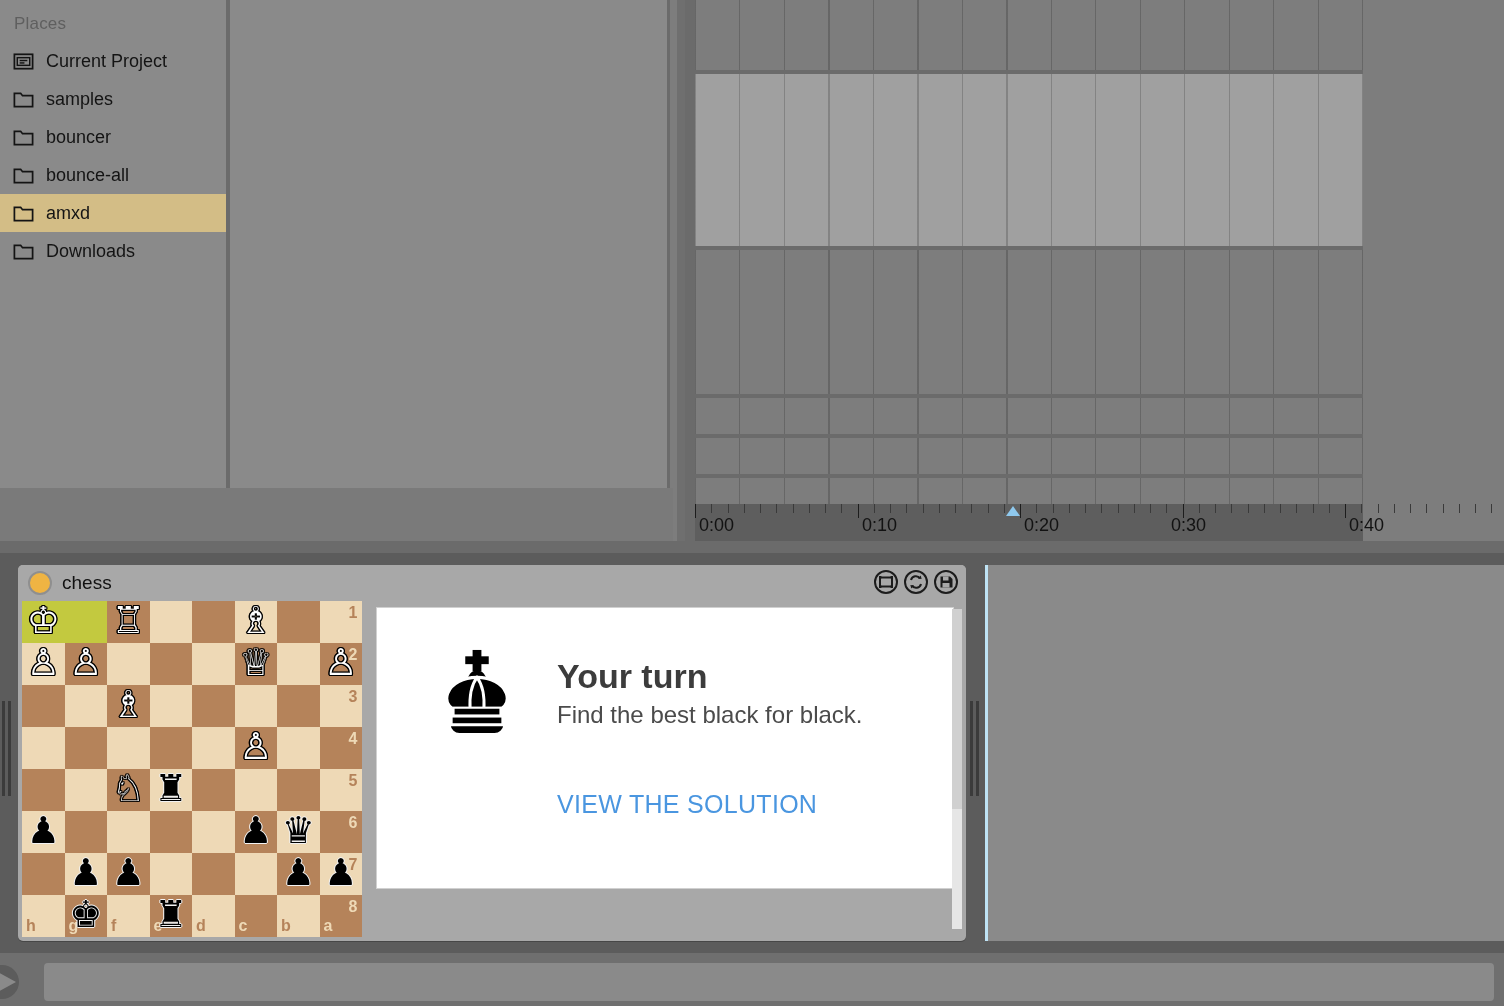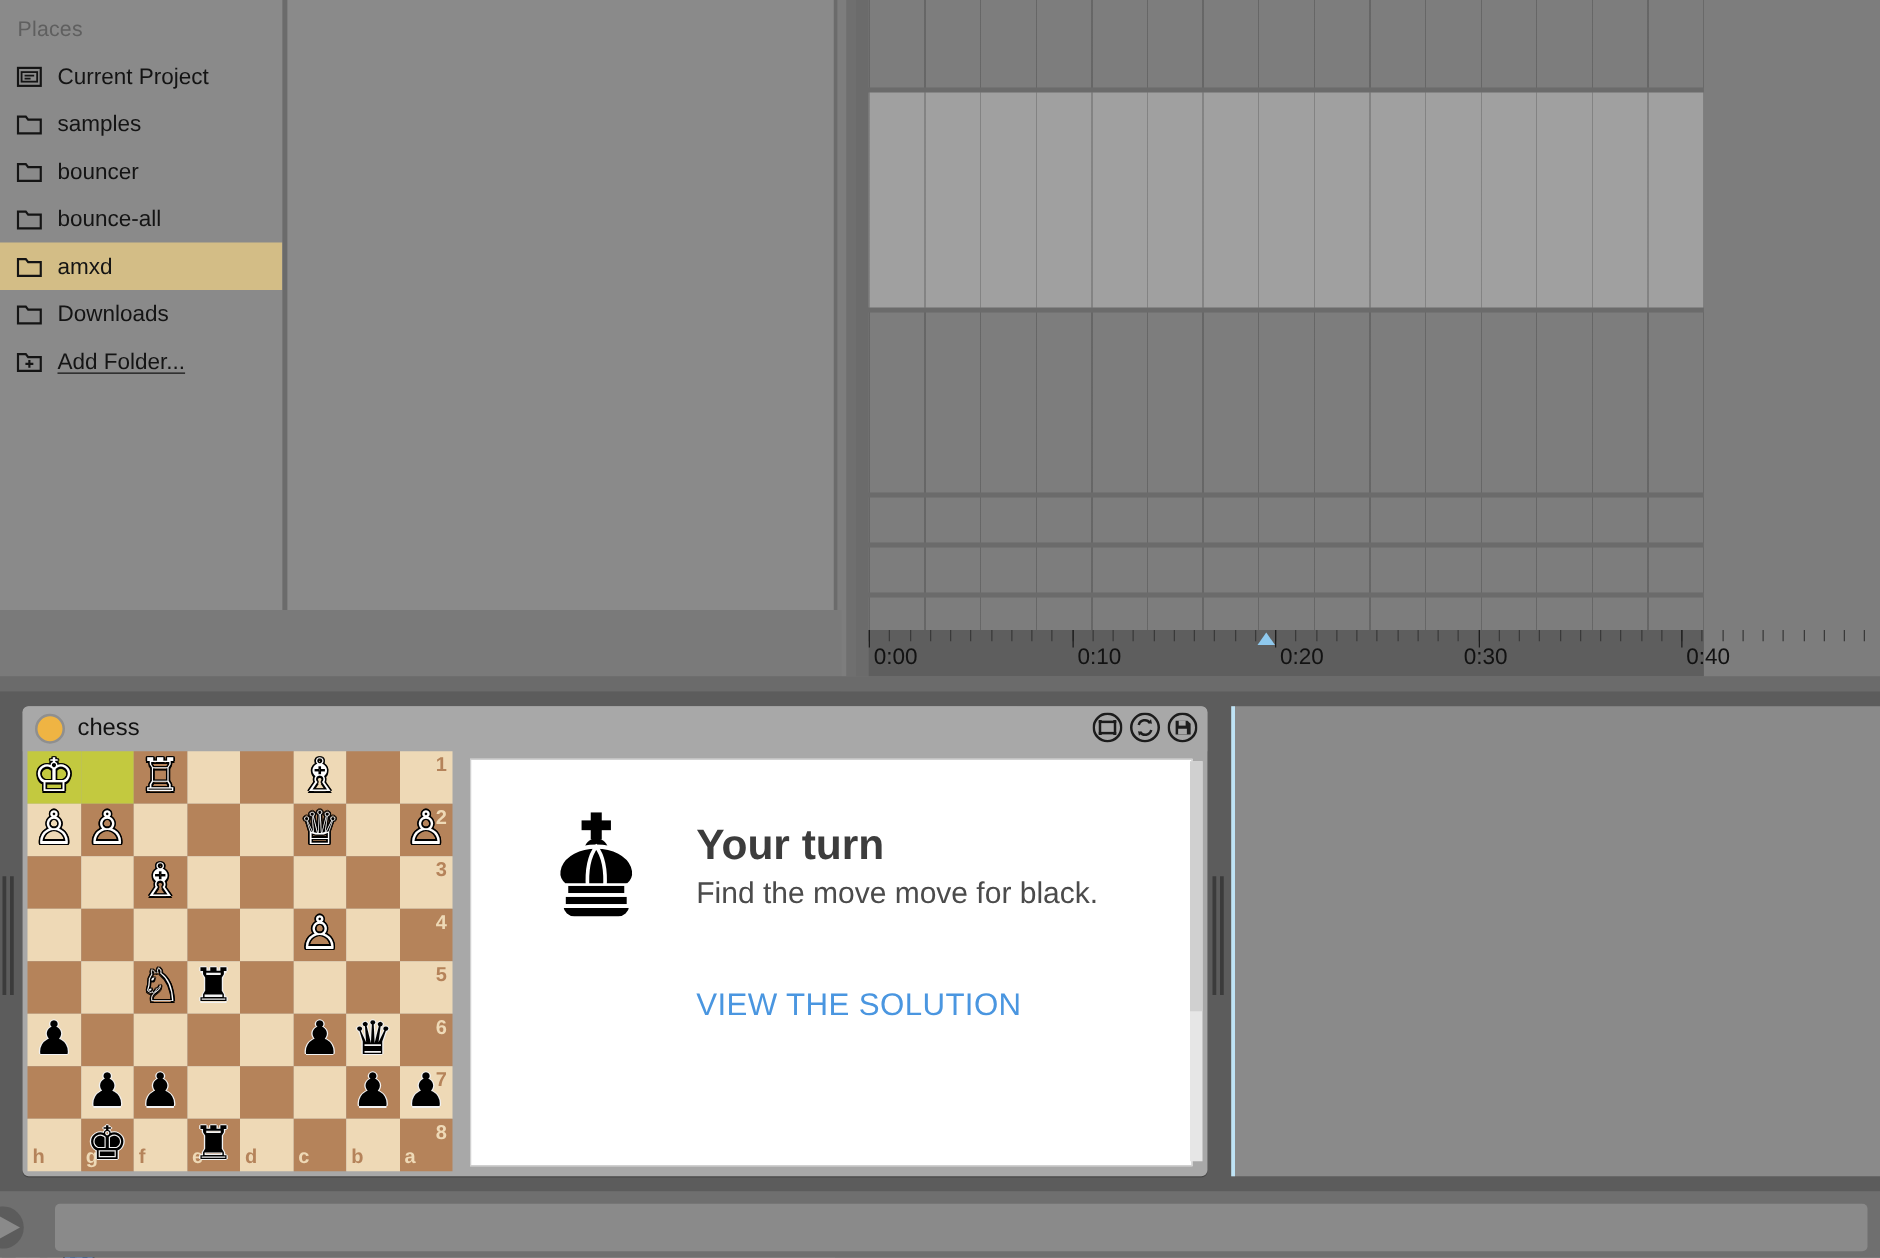--- a/index.html
+++ b/index.html
@@ -150,21 +150,21 @@
     font-size: 37px; line-height: 1;
   }
   .piece span { display: block; transform: translateY(-2px); }
   .pw { color: #ffffff; text-shadow:
         -1.3px 0 #000, 1.3px 0 #000, 0 -1.3px #000, 0 1.3px #000,
         -1px -1px #000, 1px -1px #000, -1px 1px #000, 1px 1px #000; }
   .pb { color: #000000; text-shadow:
         -1px 0 #f2f2f2, 1px 0 #f2f2f2, 0 -1px #f2f2f2, 0 1px #f2f2f2; }
 
   .dialog-pane {
-    position: absolute; left: 358px; top: 42px; width: 578px; height: 326px;
+    position: absolute; left: 358px; top: 42px; width: 578px; height: 282px;
     background: #ffffff;
     border: 1px solid #d0d0d0;
   }
   .dialog-inner {
     position: absolute; left: 0; top: 0; right: 0; bottom: 0;
     display: flex; flex-direction: column; justify-content: flex-start;
   }
   .dialog-top { display: flex; align-items: center; padding: 40px 0 0 50px; gap: 30px; }
   .crown-ico { width: 100px; height: 90px; flex: 0 0 100px; }
   .dialog-text { display: flex; flex-direction: column; }
@@ -262,30 +262,20 @@
           </span>
           <span class="place-label">amxd</span>
         </div>
         <div class="place-row">
           <span class="place-ico">
             <svg viewBox="0 0 24 24" width="23" height="23">
               <path d="M2.5 19.5 V5.5 H9 L11 8 H21.5 V19.5 Z" fill="none" stroke="#141414" stroke-width="1.8"></path>
             </svg>
           </span>
           <span class="place-label">Downloads</span>
-        </div>
-        <div class="place-row">
-          <span class="place-ico">
-            <svg viewBox="0 0 24 24" width="23" height="23">
-              <path d="M2.5 19.5 V5.5 H9 L11 8 H21.5 V19.5 Z" fill="none" stroke="#141414" stroke-width="1.8"></path>
-              <line x1="12" y1="10.5" x2="12" y2="17" stroke="#141414" stroke-width="1.8"></line>
-              <line x1="8.7" y1="13.7" x2="15.3" y2="13.7" stroke="#141414" stroke-width="1.8"></line>
-            </svg>
-          </span>
-          <span class="place-label underline">Add Folder...</span>
         </div>
       </div>
   </div>
   <div class="browser-divider"></div>
   <div class="browser-content"></div>
 
   <div class="browser-bottom-bar">
     <svg class="wave-ico" viewBox="0 0 54 52">
       <circle cx="18" cy="26" r="26" fill="#8f8f8f"></circle>
       <path d="M4 22 q5 -6 10 0 q5 6 10 0 q5 -6 10 0" stroke="#6f6f6f" stroke-width="3.5" fill="none" stroke-linecap="round"></path>
@@ -566,21 +556,21 @@
               <rect x="38" y="8.5" width="24" height="8" fill="#000"></rect>
               <ellipse cx="50" cy="34" rx="10" ry="11" fill="#000"></ellipse>
               <path d="M50 30 C36 30 24 36 20 46 C16 57 24 64 32 64 L68 64 C76 64 84 57 80 46 C76 36 64 30 50 30 Z" fill="#000" stroke="#fff" stroke-width="3.5"></path>
               <path d="M50 30 C44 38 42 50 43 64 L57 64 C58 50 56 38 50 30 Z" fill="#000" stroke="#fff" stroke-width="3"></path>
               <rect x="26" y="61" width="48" height="8" fill="#000" stroke="#fff" stroke-width="2.2"></rect>
               <rect x="24" y="70" width="52" height="8" fill="#000" stroke="#fff" stroke-width="2.2"></rect>
               <path d="M22 79 h56 a10 10 0 0 1 -10 9 H32 a10 10 0 0 1 -10 -9 Z" fill="#000" stroke="#fff" stroke-width="2.2"></path>
             </svg>
             <div class="dialog-text">
               <div class="dialog-title">Your turn</div>
-              <div class="dialog-sub">Find the move move for black.</div>
+              <div class="dialog-sub">Find the best black for black.</div>
             </div>
           </div>
           <div class="dialog-link">VIEW THE SOLUTION</div>
         </div>
       </div>
 
       <div class="scroll-v">
         <div class="scroll-v-thumb"></div>
       </div>
     </div>

